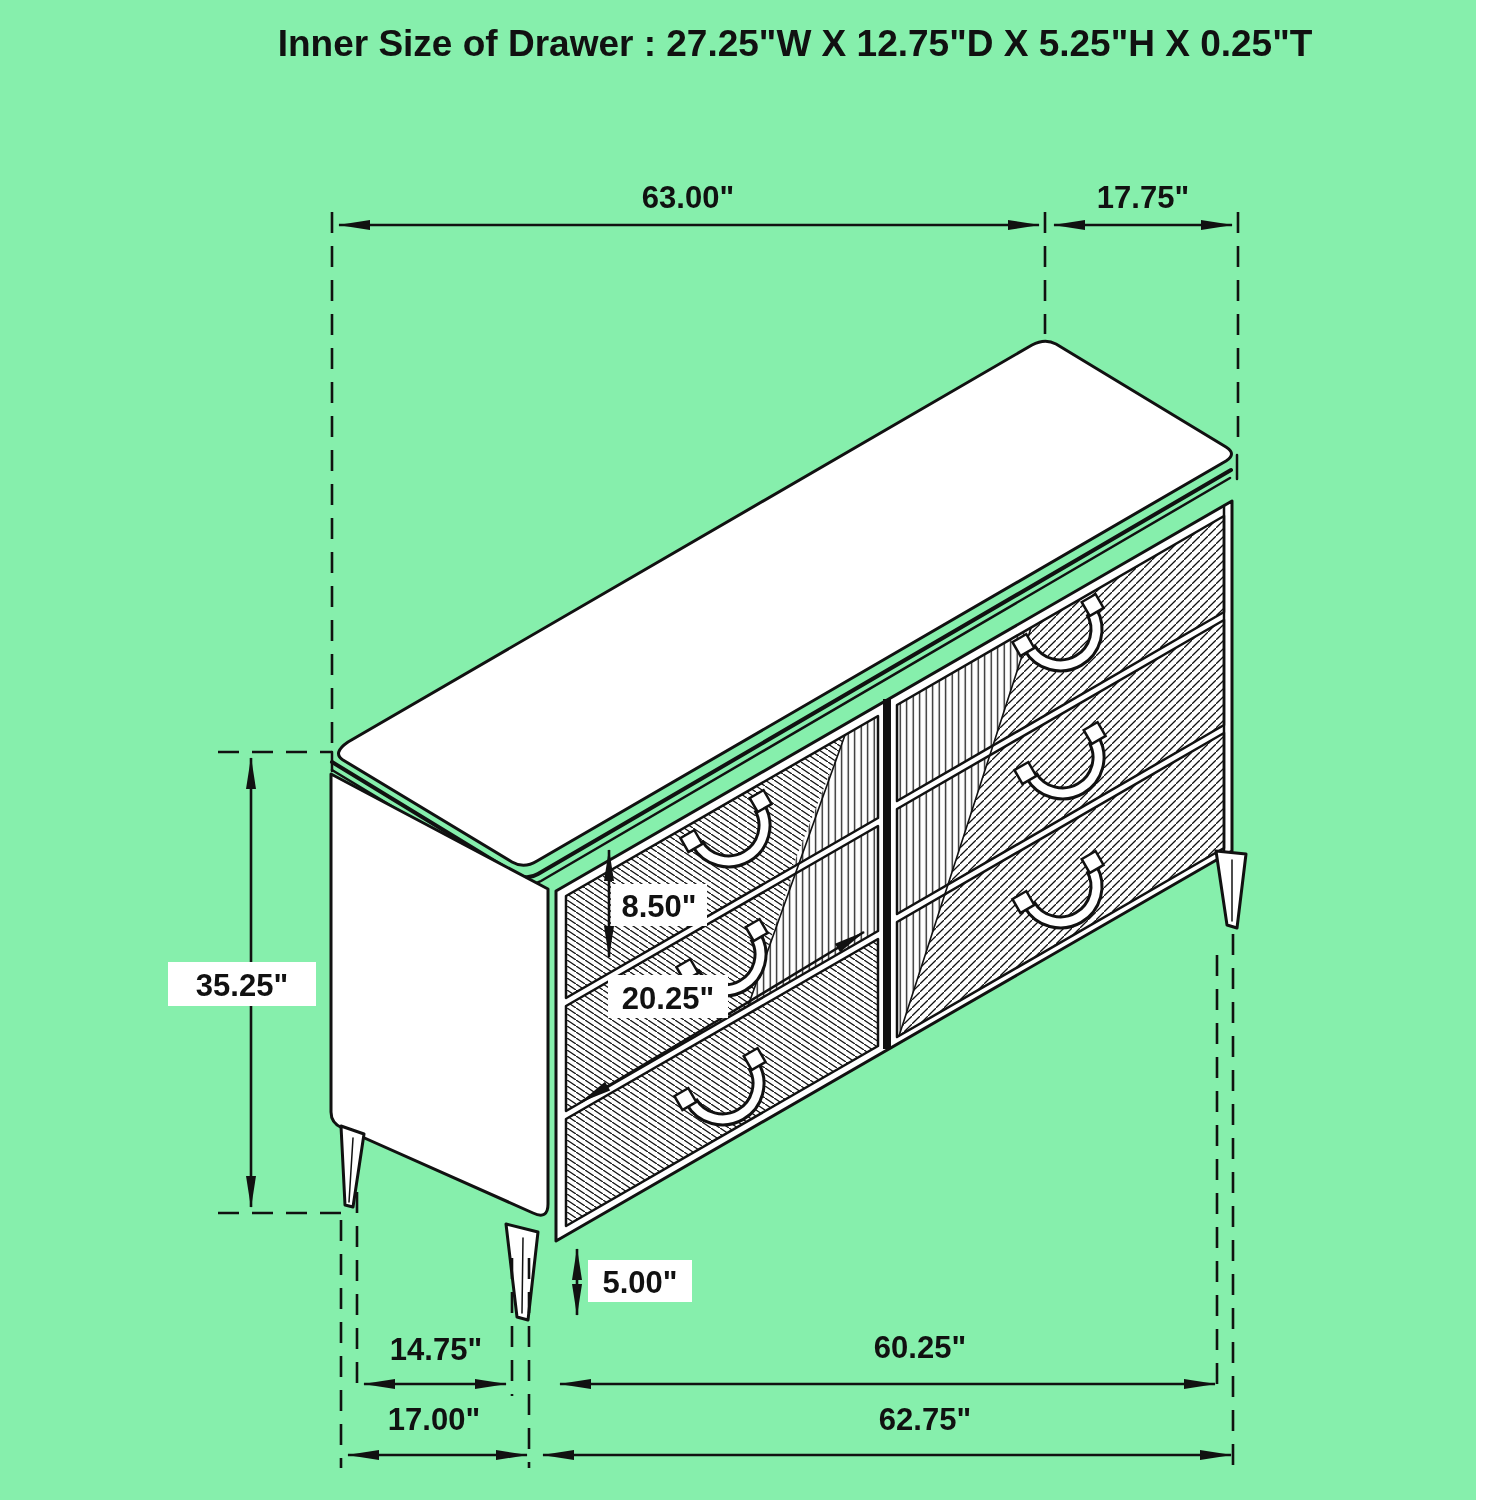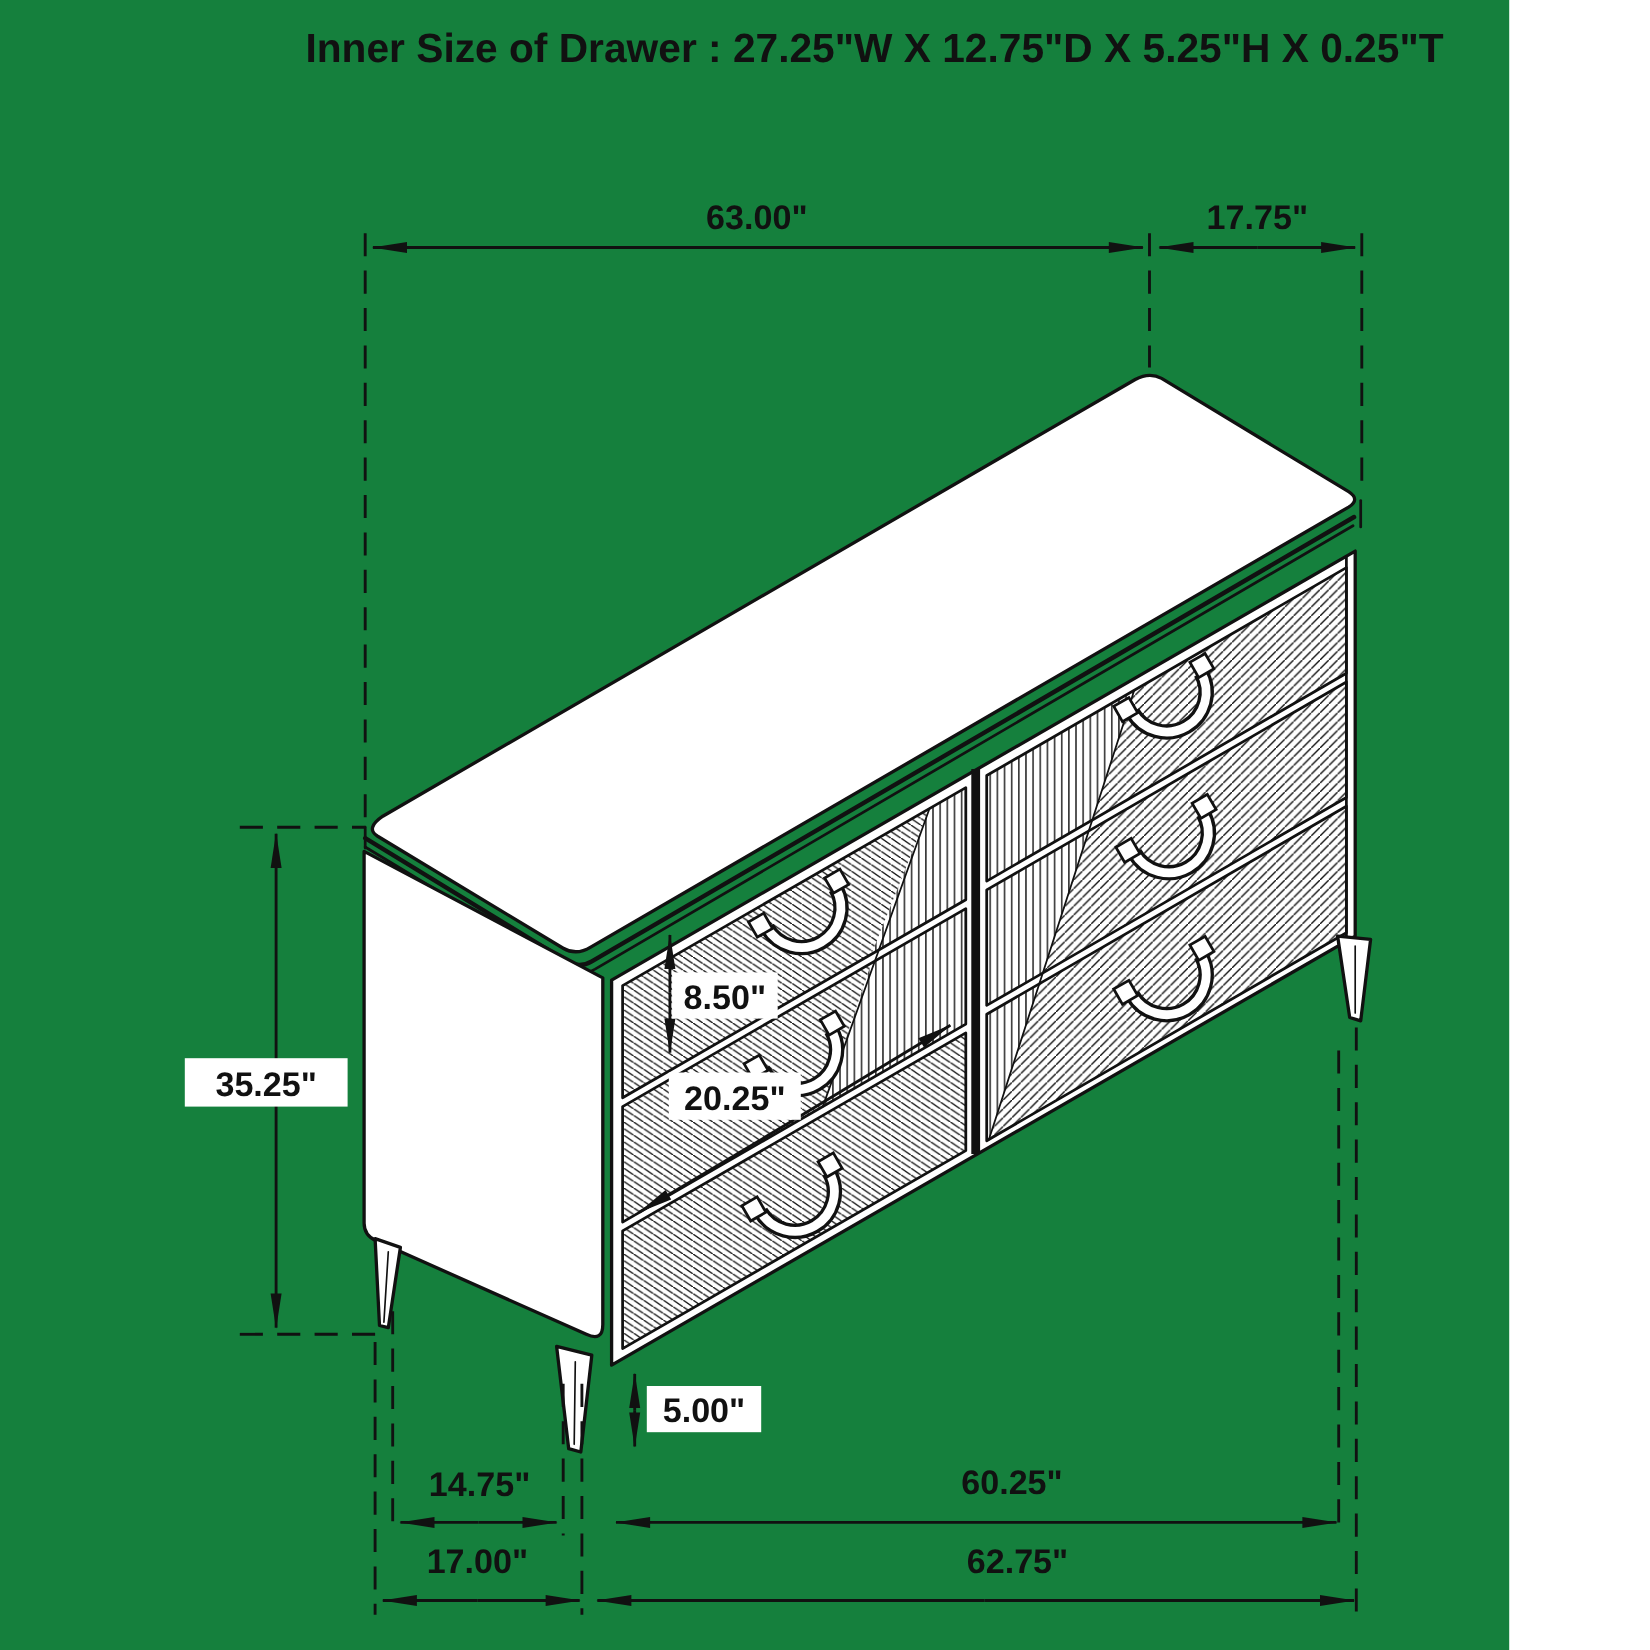--- a/index.html
+++ b/index.html
@@ -1,19 +1,19 @@
 <!DOCTYPE html>
 <html><head>
 <meta charset="utf-8">
 <style>
   html,body{margin:0;padding:0;background:#ffffff;}
   .canvas{
     position:relative;
-    width:1372px;height:1500px;
-    background:#15803d;
+    width:1476px;height:1500px;
+    background:#86efac;
     font-family:"Liberation Sans", sans-serif;
     overflow:hidden;
   }
   svg{position:absolute;left:0;top:0;}
   .title-text{font-family:"Liberation Sans",sans-serif;font-weight:bold;font-size:37px;fill:#111;}
   .dim-text{font-family:"Liberation Sans",sans-serif;font-weight:bold;font-size:31px;fill:#111;}
   .outline{fill:#ffffff;stroke:#111;stroke-width:3;stroke-linejoin:round;}
   .edge{fill:none;stroke:#111;stroke-linejoin:round;stroke-linecap:round;}
   .dimline{stroke:#111;stroke-width:2.6;fill:none;}
   .dash{stroke:#111;stroke-width:2.6;fill:none;stroke-dasharray:21 13;}

